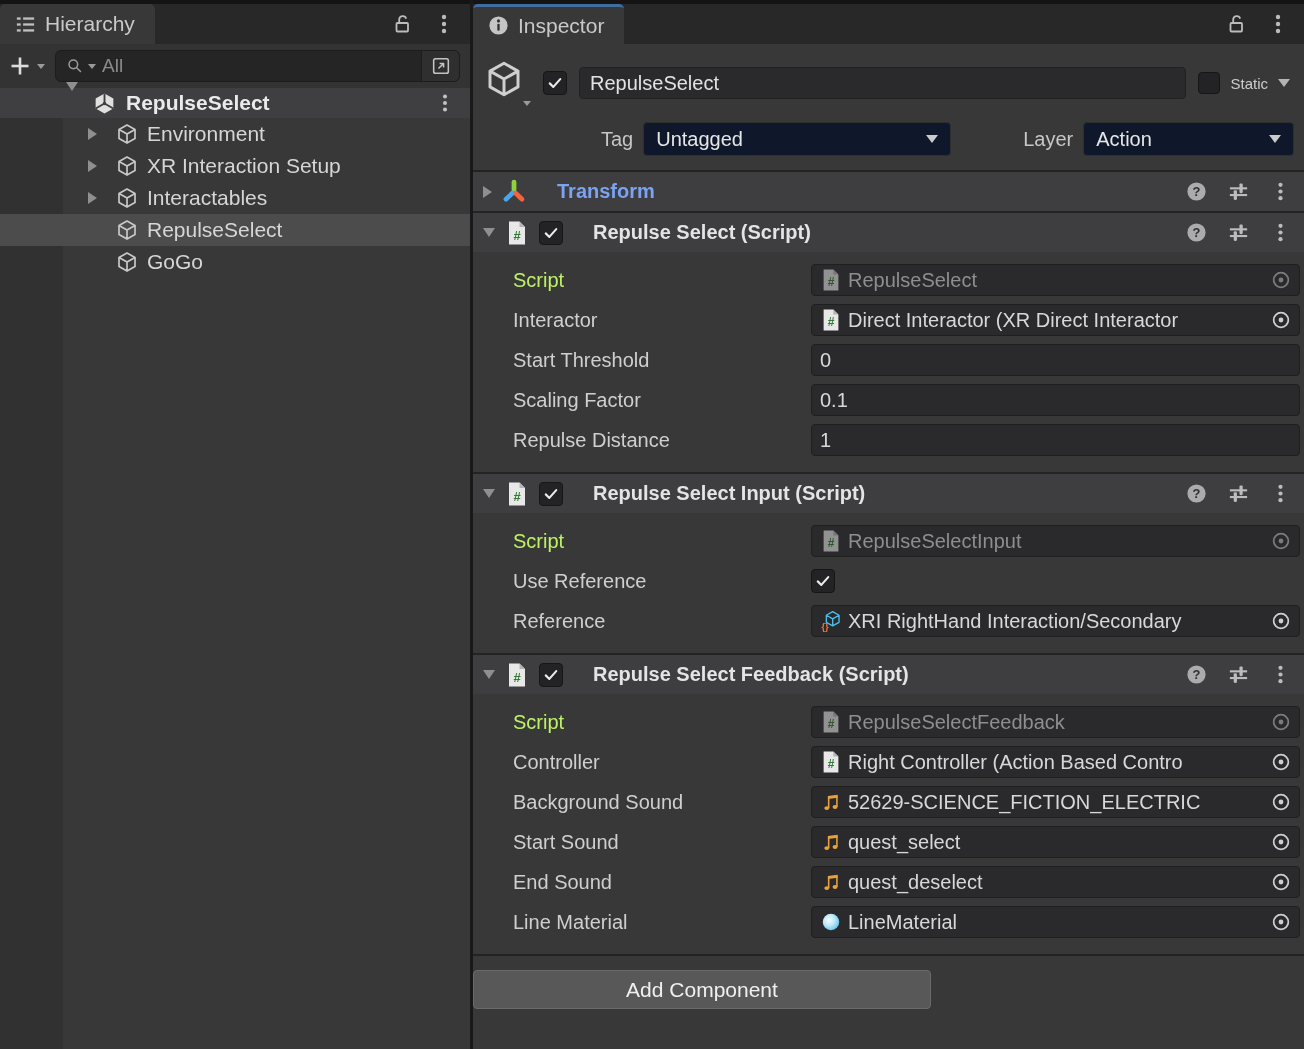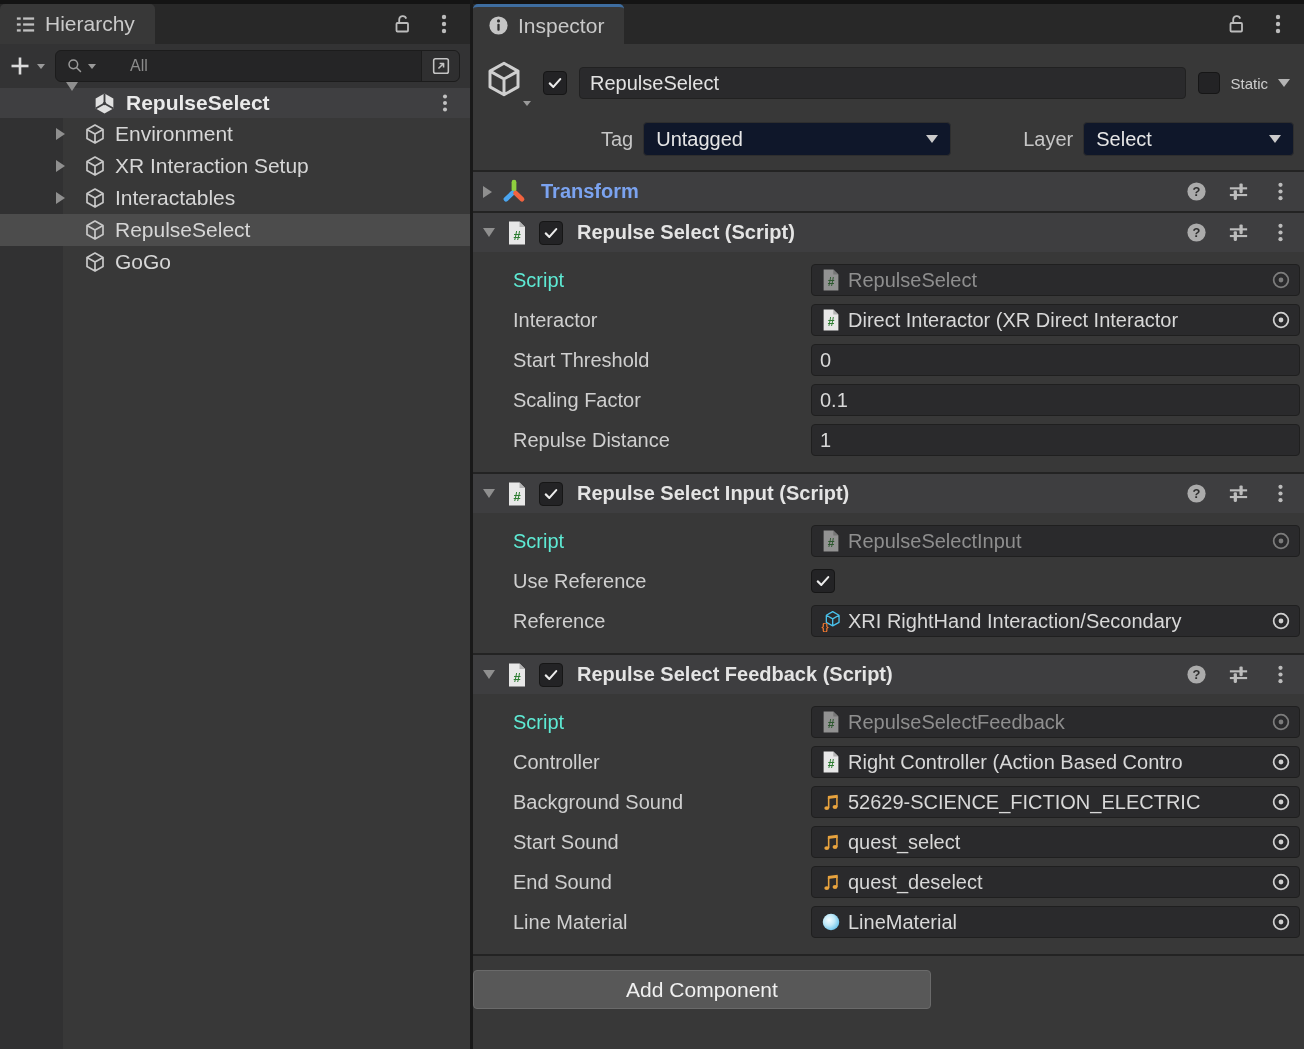--- a/index.html
+++ b/index.html
@@ -31,27 +31,27 @@
   
   .hierarchy { position:absolute; left:0; top:0; width:470px; height:1049px; display:flex; flex-direction:column; }
   .vdivider { position:absolute; left:470px; top:0; width:3px; height:1049px; background:#191919; }
   .h-toolbar { height:44px; background:#333334; display:flex; align-items:center; padding:0 10px 0 8px; gap:10px; }
   .plus-btn { display:flex; align-items:center; gap:5px; color:#dcdcdc; }
   .plus-btn svg { width:24px; height:24px; }
   .searchbox { flex:1; height:32px; background:#252526; border:1px solid #1c1c1c; border-radius:6px;
                display:flex; align-items:center; padding-left:9px; overflow:hidden; }
   .searchbox svg { width:20px; height:20px; color:#9a9a9a; }
   .searchbox input { flex:1; background:transparent; border:none; outline:none; color:#cfcfcf;
-                     font-size:16px; padding:0 6px; font-family:inherit;margin-left:28px; }
+                     font-size:19px; padding:0 6px; font-family:inherit; }
   .searchbox input::placeholder { color:#8b8b8b; }
   .searchwin { width:38px; height:32px; background:#2f2f30; border-left:1px solid #1c1c1c;
                display:flex; align-items:center; justify-content:center; border-radius:0 6px 6px 0; }
   .searchwin svg { width:22px; height:22px; color:#c4c4c4; }
   .h-content { flex:1; background:linear-gradient(90deg,#313132 0,#313132 63px,#383838 63px); }
-  .hrow { height:32px; display:flex; align-items:center; padding-left:56px; font-size:21px; color:#d6d6d6; }
+  .hrow { height:32px; display:flex; align-items:center; padding-left:88px; font-size:21px; color:#d6d6d6; }
   .hrow .arrowbox { width:27px; display:flex; align-items:center; flex:none; }
   .hrow svg.objicon { width:24px; height:24px; color:#c8c8c8; margin-right:8px; flex:none; }
   .hrow.selected { background:#4c4c4c; }
   .scene-row { height:30px; display:flex; align-items:center; padding:0 14px 0 66px; background:#3f3f41; font-size:21px; }
   .scene-row .arrowbox { width:26px; }
   .scene-row svg.objicon { width:25px; height:25px; color:#e0e0e0; margin-right:9px; }
   .scene-row .lbl { font-weight:bold; color:#eaeaea; }
   .scene-row svg.kebab { width:22px; height:22px; color:#c2c2c2; }
 
   
@@ -70,30 +70,30 @@
   .go-row2 { display:flex; align-items:center; margin-top:14px; padding-left:74px; }
   .golabel { font-size:20px; color:#c6c6c6; margin-right:10px;margin-left:44px; }
   .dropdown { height:34px; background:#0f172a; border:1px solid #2e2e2e; border-radius:4px;
               display:flex; align-items:center; padding:0 12px; font-size:20px; color:#e6e6e6; }
   .dropdown .caret-down { margin-left:auto; border-top-color:#cbcbcb; }
   .dd-tag { width:308px; margin-right:28px; }
   .dd-layer { flex:1; margin-right:2px; }
 
   .chead { height:41px; background:#3e3e40; border-top:2px solid #232323; display:flex; align-items:center;
            padding:0 12px 0 10px; gap:9px; }
-  .chead .ctitle { font-weight:bold; font-size:20px; color:#e4e4e4; margin-left:5px; white-space:nowrap; }
+  .chead .ctitle { font-weight:bold; font-size:20px; color:#e4e4e4; margin-left:21px; white-space:nowrap; }
   .chead.transform .ctitle { color:#7ba3f0; }
   .chead svg.cicon { width:26px; height:26px; flex:none; }
   .chead .hicons { margin-left:auto; display:flex; align-items:center; gap:19px; }
   .chead .hicons svg { width:23px; height:23px; color:#bcbcbc; }
 
   .crows { padding:8px 0 12px 0; background:#383838; }
   .irow { height:40px; display:flex; align-items:center; padding-right:4px; }
   .ilabel { width:338px; padding-left:40px; font-size:20px; color:#cfcfcf; white-space:nowrap; flex:none; }
-  .ilabel.dim { color:#5eead4; }
+  .ilabel.dim { color:#bef264; }
   .field { flex:1; height:32px; background:#2a2a2c; border:1px solid #1f1f1f; border-radius:4px;
            display:flex; align-items:center; padding-left:8px; font-size:20px; color:#d8d8d8;
            overflow:hidden; white-space:nowrap; min-width:0; }
   .field .fval { overflow:hidden; white-space:nowrap; flex:1; min-width:0; }
   .field svg.fi { width:22px; height:24px; margin-right:6px; flex:none; }
   .picker { margin-left:auto; width:36px; flex:none; display:flex; align-items:center; justify-content:center; }
   .picker svg { width:22px; height:22px; color:#d0d0d0; }
   .field.disabled { color:#8e8e8e; }
   .field.disabled svg.fi { opacity:.55; }
   .field.disabled .picker svg { color:#7c7c7c; }
@@ -341,21 +341,21 @@
         </div>
       </div>
       <div class="go-row2">
         <span class="golabel">Tag</span>
         <div class="dropdown dd-tag">
           <span>Untagged</span>
           <span class="caret-down"></span>
         </div>
         <span class="golabel">Layer</span>
         <div class="dropdown dd-layer">
-          <span>Select</span>
+          <span>Action</span>
           <span class="caret-down"></span>
         </div>
       </div>
     </div>
 
     <div class="chead transform">
       <span class="disc-right"></span>
       <svg class="cicon">
           <use href="#i-axes"></use>
         </svg>

